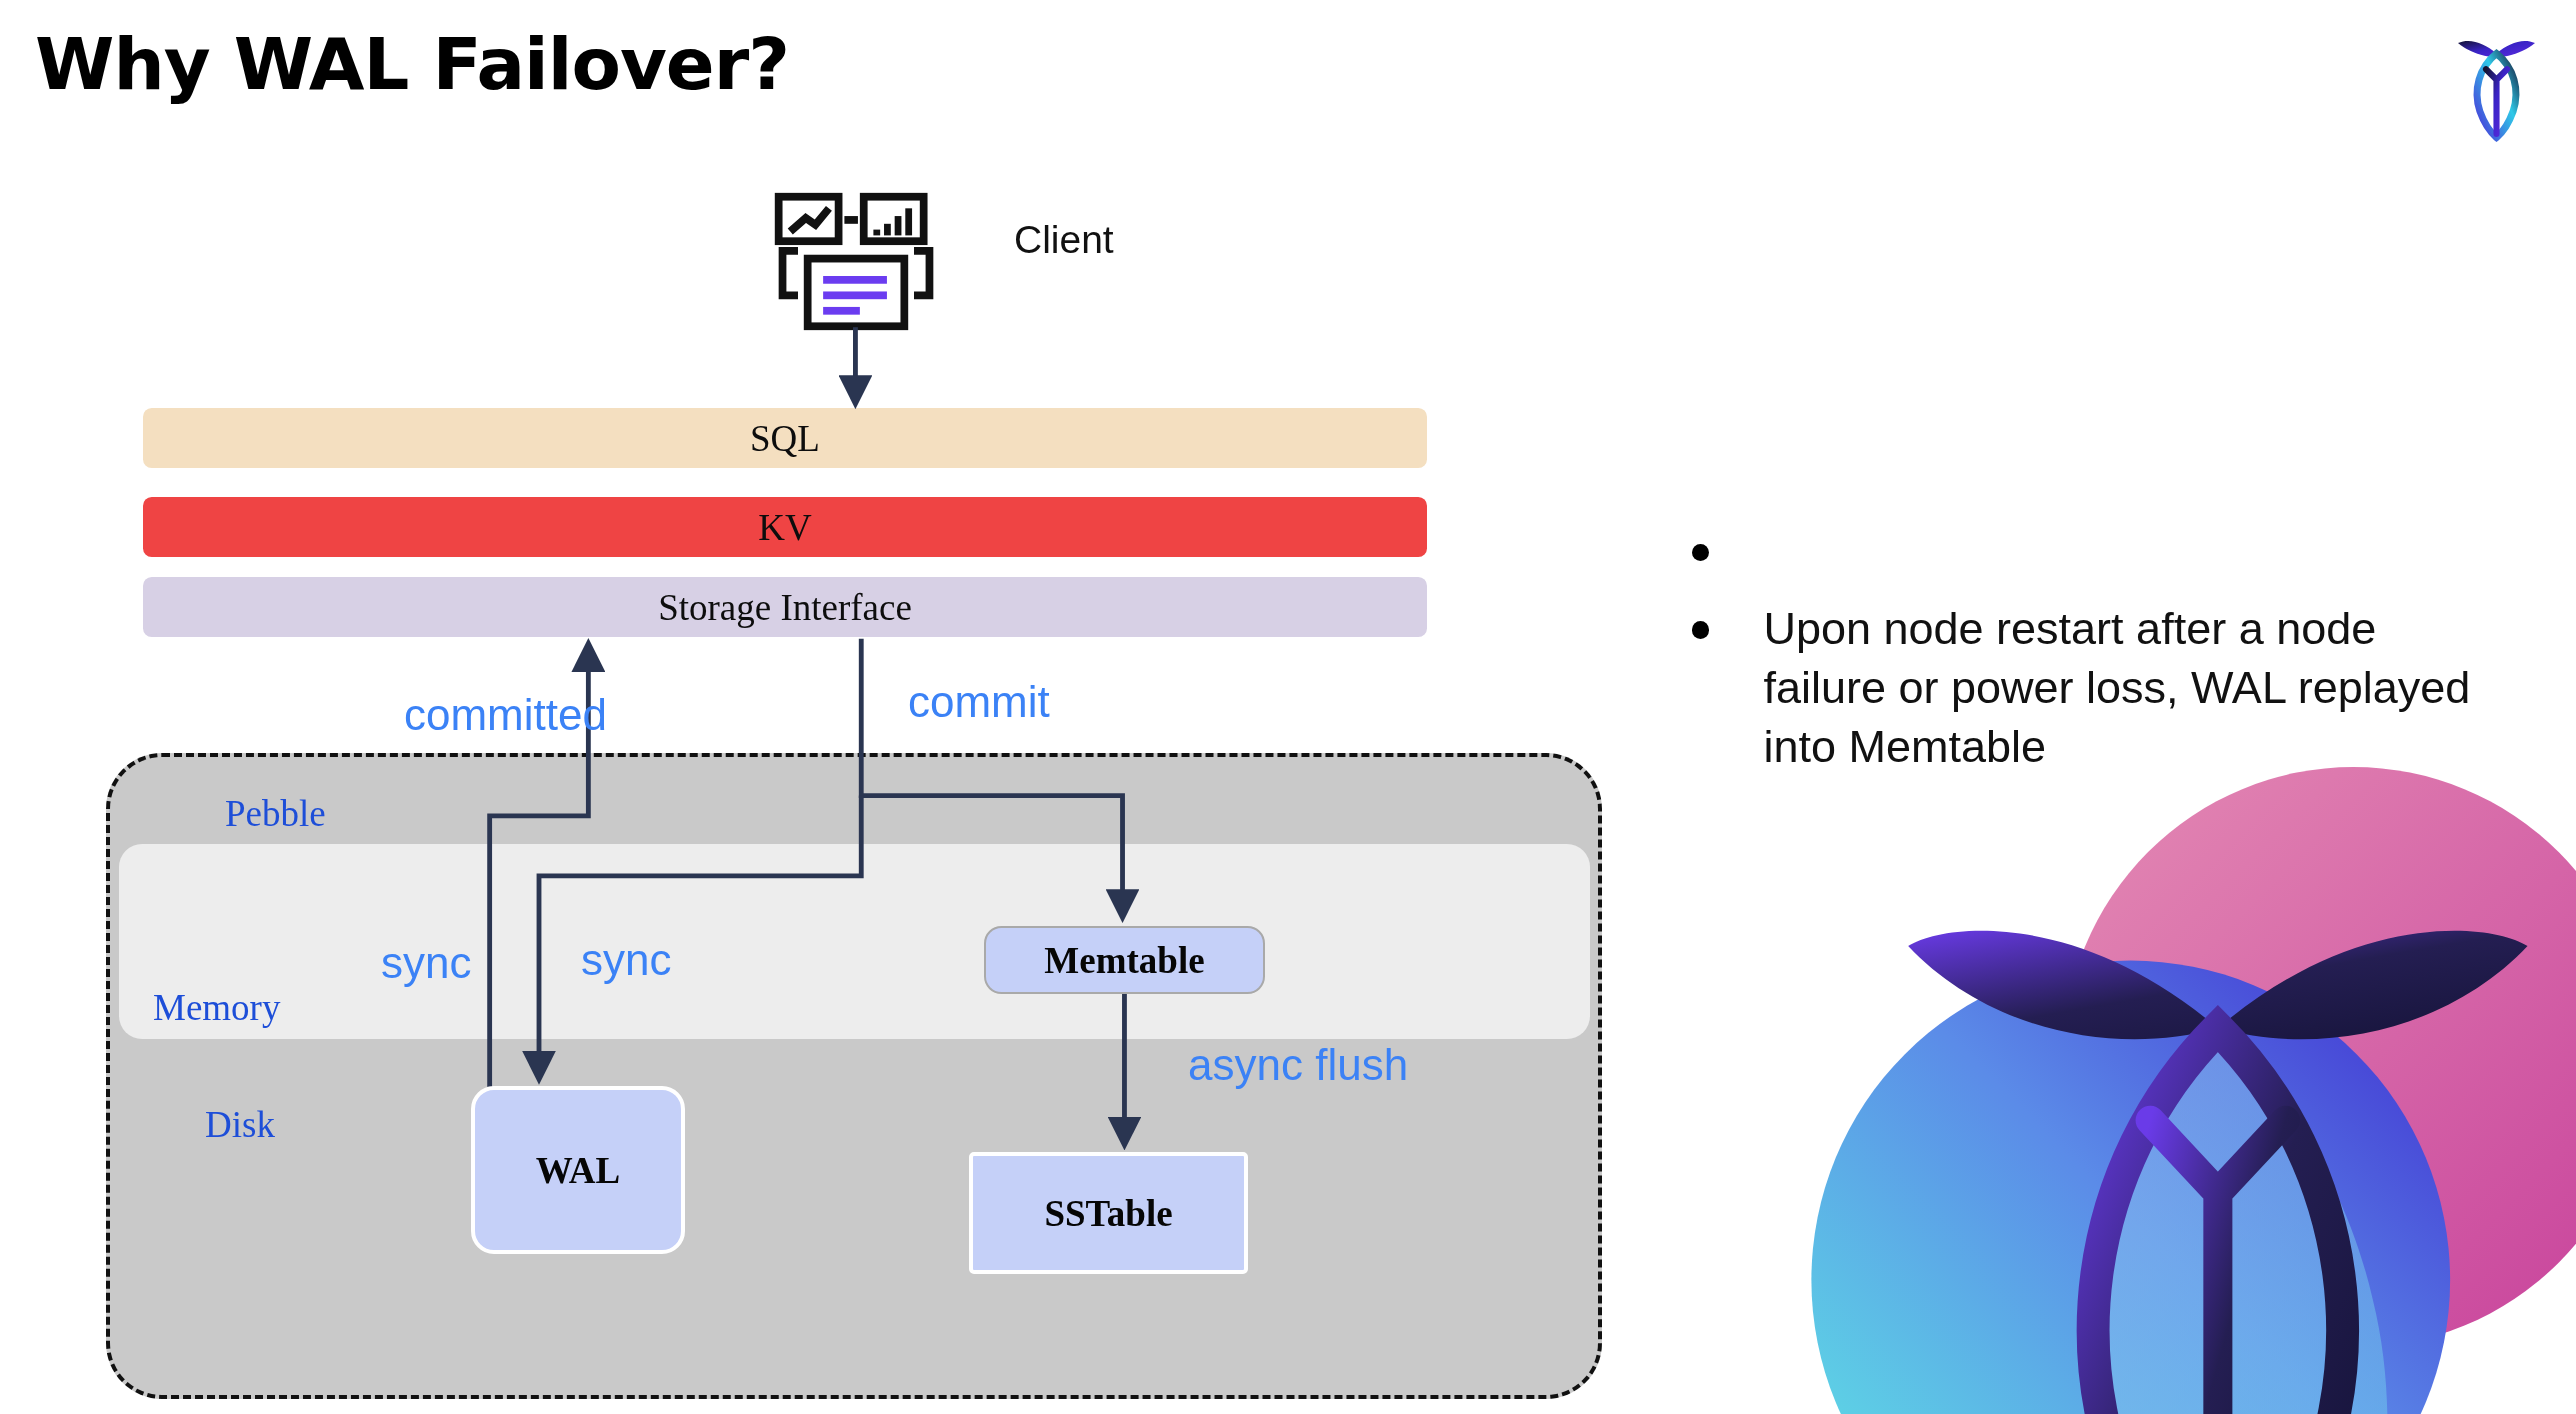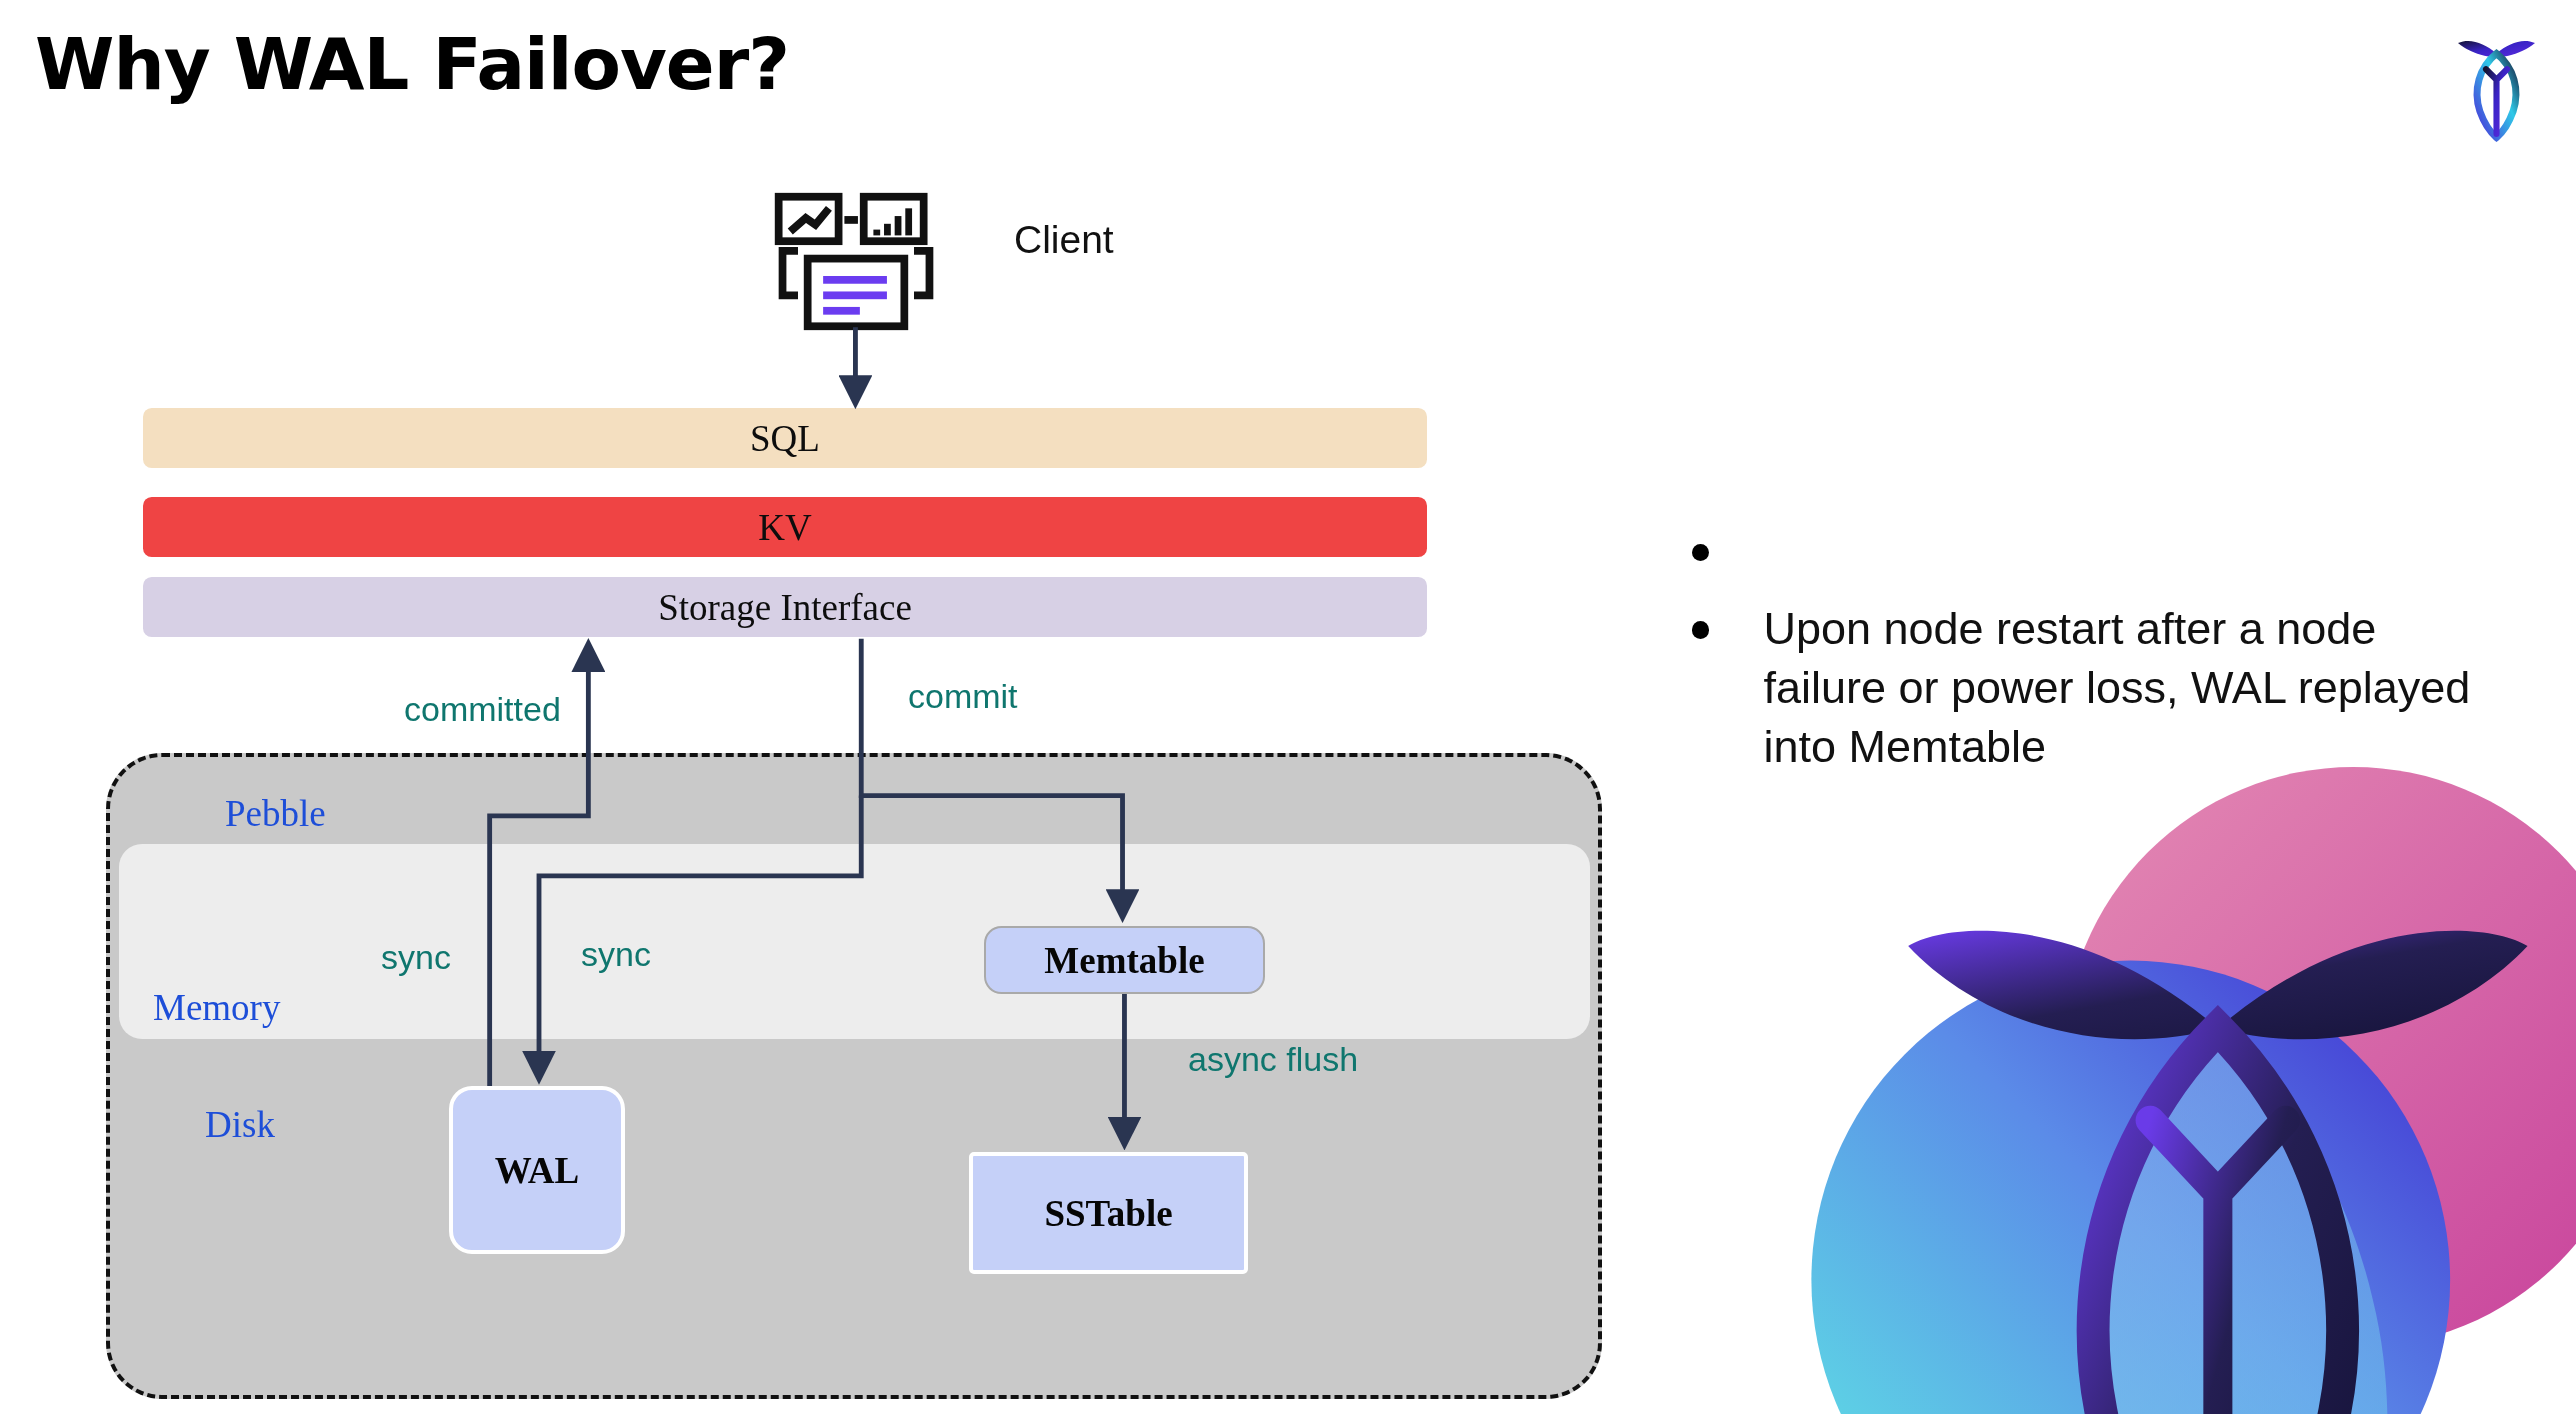--- a/index.html
+++ b/index.html
@@ -73,32 +73,32 @@
     font-family:"Liberation Serif", serif;
     font-weight:bold; font-size:37px; color:#060606;
     border-radius:17.4px;
     box-sizing:border-box;
   }
   #box-memtable{
     left:984px; top:926px; width:281px; height:68px;
     border:2.9px solid #A9A9A9;
   }
   #box-wal{
-    left:449px; top:1086px; width:176px; height:168px;
+    left:471px; top:1086px; width:214px; height:168px;
     border:4.8px solid #ffffff; border-radius:23px;
   }
   #box-sstable{
     left:969px; top:1152px; width:279px; height:122px;
     border:4.8px solid #ffffff; border-radius:5px;
   }
 
   
   .edge-label{
     font-family:"Liberation Sans", sans-serif;
-    font-size:34px; color:#0f766e; white-space:nowrap;
+    font-size:44px; color:#3b82f6; white-space:nowrap;
   }
   #lbl-committed  { left:404px; top:690px; }
   #lbl-commit     { left:908px; top:677px; }
   #lbl-sync-left  { left:381px; top:938px; }
   #lbl-sync-right { left:581px; top:935px; }
   #lbl-async      { left:1188px; top:1040px; }
 
   
   #edges{ left:0; top:0; width:2576px; height:1415px; pointer-events:none; }
 

